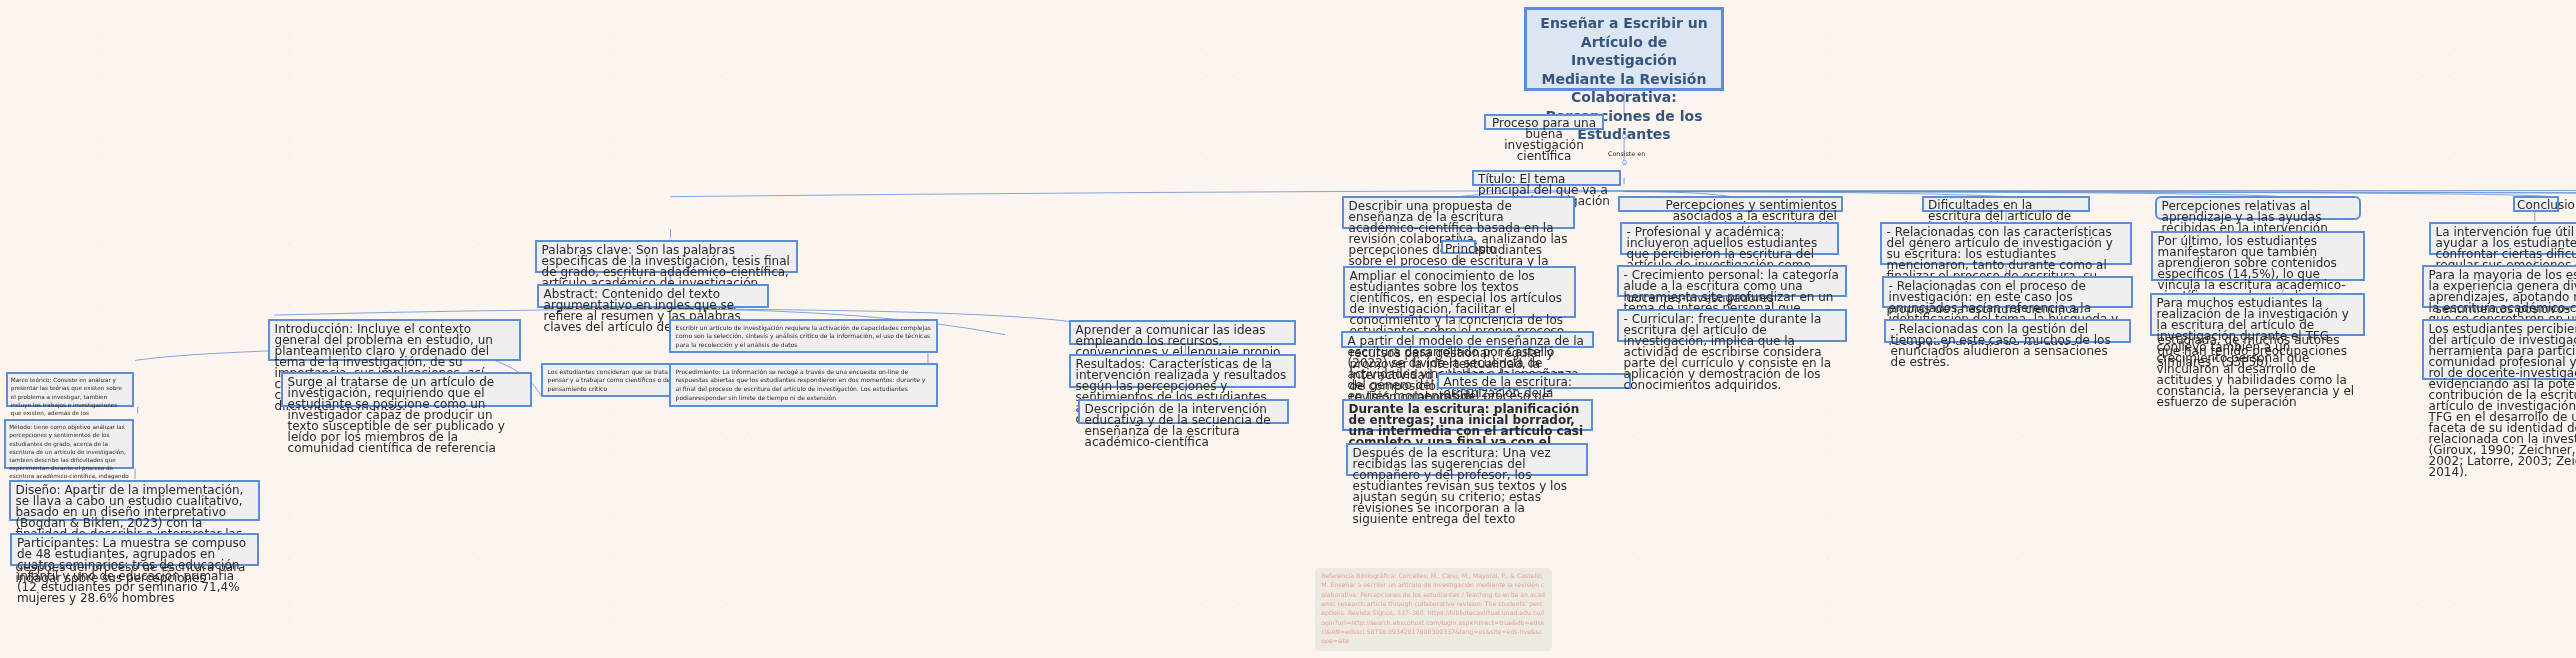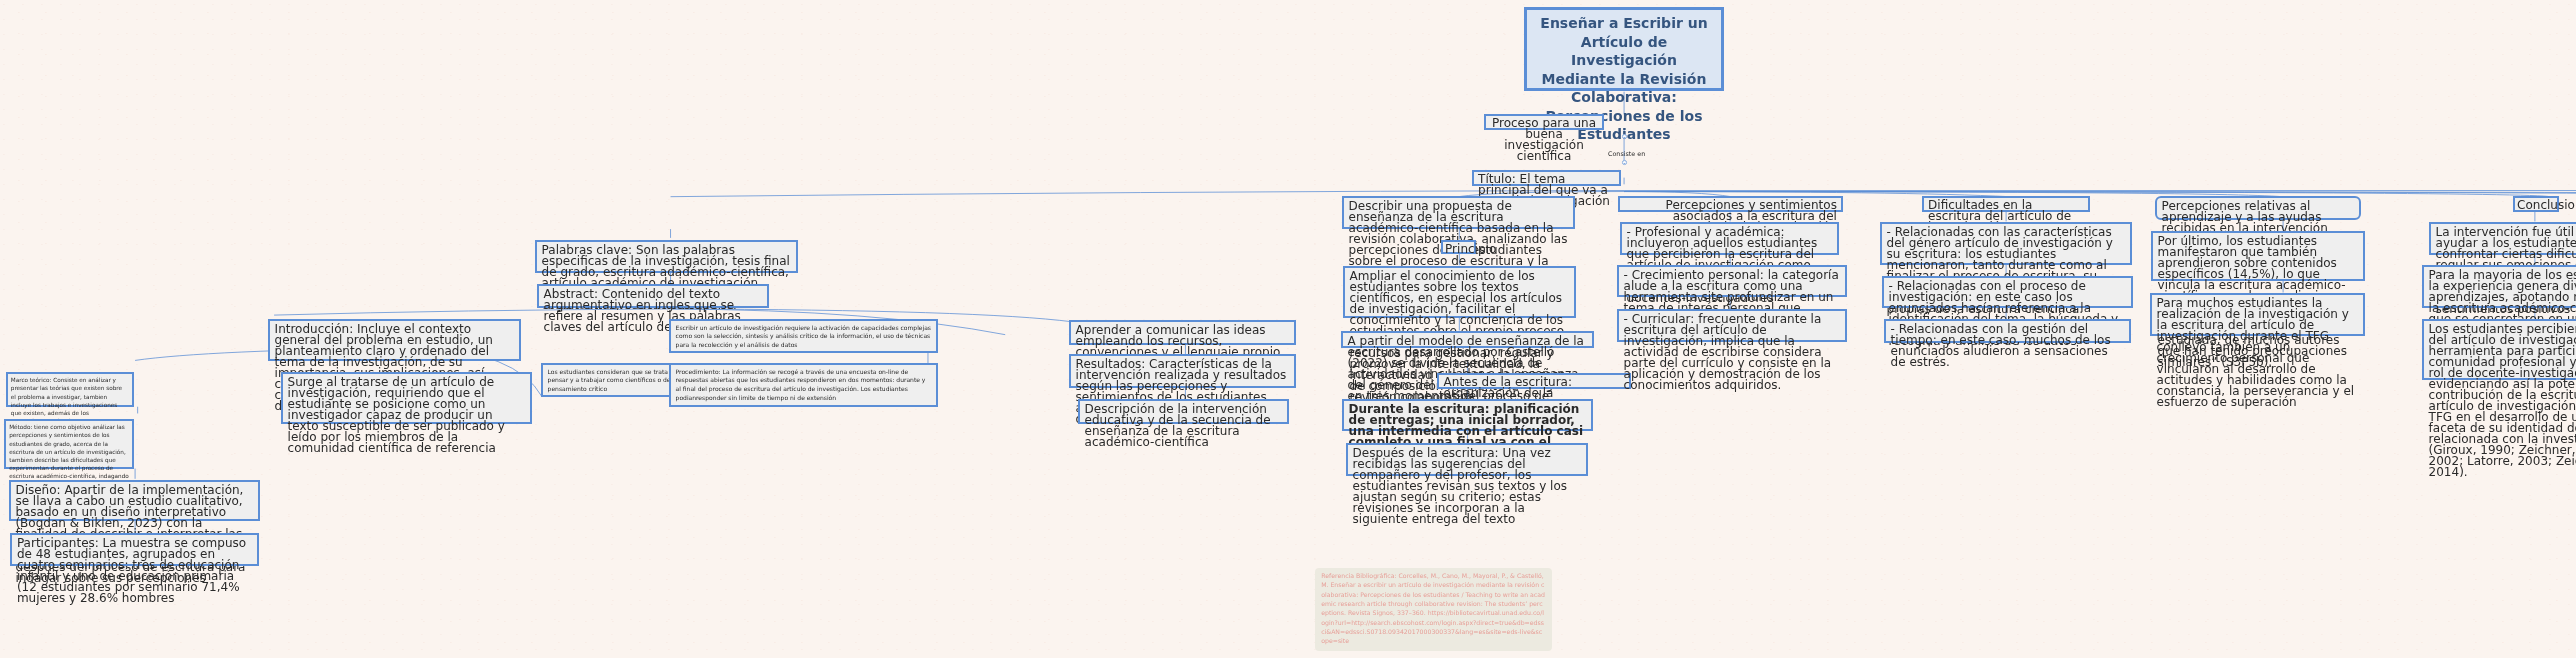--- a/index.html
+++ b/index.html
@@ -110,21 +110,21 @@
 
   <div class="node" style="left:535px;top:240px;width:263px;height:33px;">Palabras clave: Son las palabras especificas de la investigación, tesis final de grado, escritura adadémico-científica, artículo académico de investigación, enseñanza de la escritura, revisión colaborativa, educación superior</div>
   <div class="node" style="left:537px;top:284px;width:232px;height:24px;">Abstract: Contenido del texto argumentativo en ingles que se refiere al resumen y las palabras claves del artículo de investigación</div>
 
   <div class="node" style="left:268px;top:319px;width:253px;height:42px;">Introducción: Incluye el contexto general del problema en estudio, un planteamiento claro y ordenado del tema de la investigación, de su importancia, sus implicaciones, así como de la manera en que se ha creído conveniente abordar el estudio de sus diferentes elementos.</div>
   <div class="node" style="left:5.7px;top:372px;width:128px;height:35px;font-size:5.7px;line-height:8.2px;padding:2.1px 3.1px;">Marco teórico: Consiste en análizar y presentar las teórias que existen sobre el problema a investigar, tambien incluye los trabajos e investigaciones que existen, además de los antecedentes sobre lo que se va a desarrollar como investigación</div>
   <div class="node" style="left:4.1px;top:419px;width:130px;height:50px;font-size:5.7px;line-height:8.2px;padding:2.1px 3.1px;">Método: tiene como objetivo análizar las percepciones y sentimientos de los estudiantes de grado, acerca de la escritura de un artículo de investigación, tambien describe las dificultades que experimentan durante el proceso de escritura académico-científica, indagando sus percepciones respecto al aprendizaje realizado y las ayudas recibidas durante la intervención educativa en el contexto del TFG</div>
   <div class="node" style="left:8.8px;top:480px;width:251px;height:41px;">Diseño: Apartir de la implementación, se llava a cabo un estudio cualitativo, basado en un diseño interpretativo (Bogdan &amp; Biklen, 2023) con la finalidad de describir e interpretar las respuestas abiertas de los estudiantes en una encuesta realizada durante y después del proceso de escritura para indagar sobre sus percepciones</div>
   <div class="node" style="left:10.3px;top:533px;width:249px;height:33px;">Participantes: La muestra se compuso de 48 estudiantes, agrupados en cuatro seminarios: tres de educación infantil y uno de educación primaria (12 estudiantes por seminario 71,4% mujeres y 28.6% hombres</div>
 
-  <div class="node" style="left:281px;top:372px;width:251px;height:52px;">Surge al tratarse de un artículo de investigación, requiriendo que el estudiante se posicione como un investigador capaz de producir un texto susceptible de ser publicado y leído por los miembros de la comunidad científica de referencia</div>
+  <div class="node" style="left:281px;top:372px;width:251px;height:35px;">Surge al tratarse de un artículo de investigación, requiriendo que el estudiante se posicione como un investigador capaz de producir un texto susceptible de ser publicado y leído por los miembros de la comunidad científica de referencia</div>
   <div class="node" style="left:541px;top:363px;width:252px;height:34px;font-size:6px;line-height:8.8px;">Los estudiantes consideran que se trata de una oportunidad para aprender a pensar y a trabajar como científicos o desarrollar competencias como la del pensamiento crítico</div>
   <div class="node" style="left:669px;top:319px;width:269px;height:34px;font-size:6px;line-height:8.8px;">Escribir un artículo de investigación requiere la activación de capacidades complejas como son la selección, sintesís y análisis crítico de la información, el uso de técnicas para la recolección y el análisis de datos</div>
   <div class="node" style="left:669px;top:363px;width:269px;height:44px;font-size:6px;line-height:8.8px;">Procedimiento: La información se recogé a través de una encuesta on-line de respuestas abiertas que los estudiantes respondieron en dos momentos: durante y al final del proceso de escritura del artículo de investigación. Los estudiantes podianresponder sin limite de tiempo ni de extensión</div>
   <div class="node" style="left:1069px;top:320px;width:227px;height:25px;">Aprender a comunicar las ideas empleando los recursos, convenciones y el lenguaje propio de una determinada comunidad disciplinar y profesional</div>
   <div class="node" style="left:1069px;top:354px;width:227px;height:34px;">Resultados: Características de la intervención realizada y resultados según las percepciones y sentimientos de los estudiantes acerca de la escritura del artículo de investigación</div>
   <div class="node" style="left:1078px;top:399px;width:211px;height:25px;">Descripción de la intervención educativa y de la secuencia de enseñanza de la escritura académico-científica</div>
 
   <div class="node" style="left:1342px;top:196px;width:233px;height:33px;">Describir una propuesta de enseñanza de la escritura académico-científica basada en la revisión colaborativa, analizando las percepciones de los estudiantes sobre el proceso de escritura y la intervención realizada</div>
   <div class="node center" style="left:1441px;top:240px;width:35px;height:14.4px;padding:1.5px 2.1px;">Principio</div>
   <div class="node" style="left:1343px;top:266px;width:233px;height:52px;">Ampliar el conocimiento de los estudiantes sobre los textos científicos, en especial los artículos de investigación, facilitar el conocimiento y la conciencia de los estudiantes sobre el propio proceso de composición y dotarles de recursos para gestionar, regular y promover la intertextualidad, la interactividad a lo largo del proceso de composición mediante la revisión colaborativa</div>

